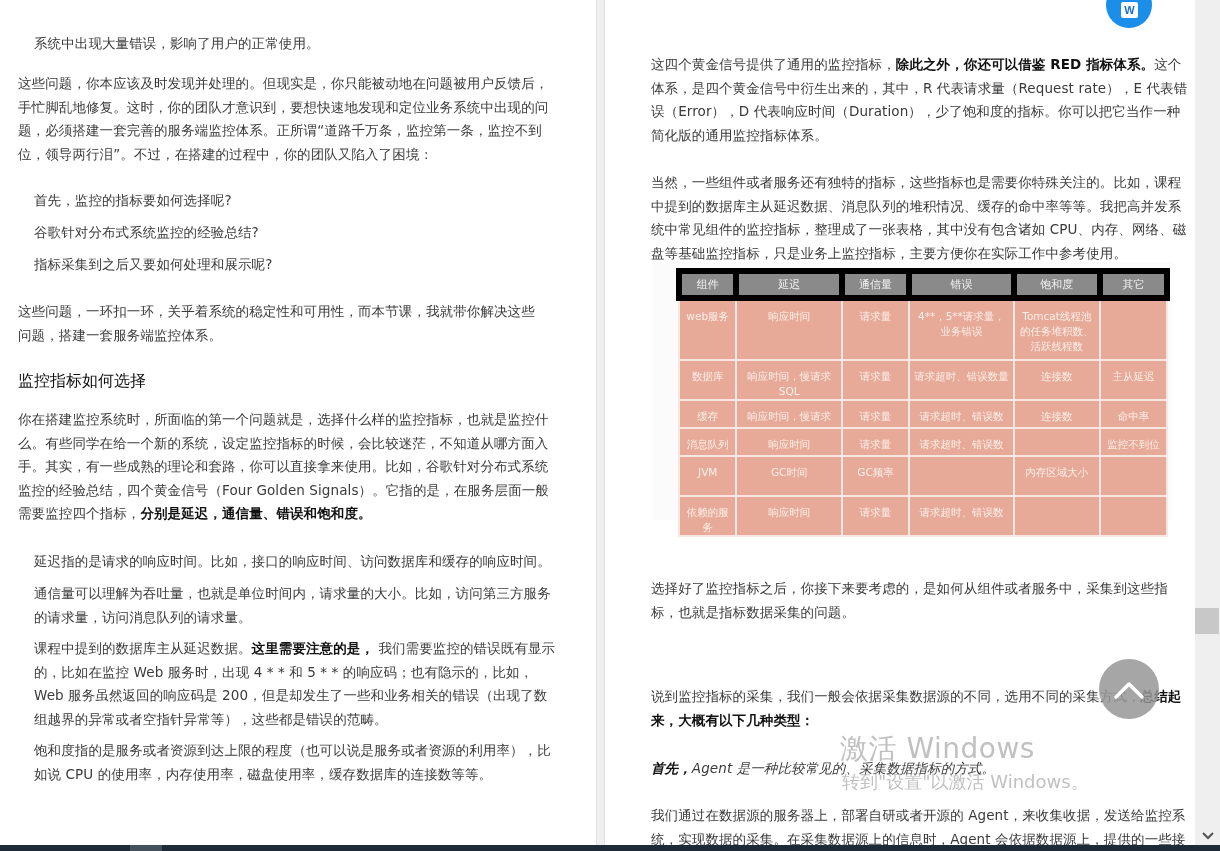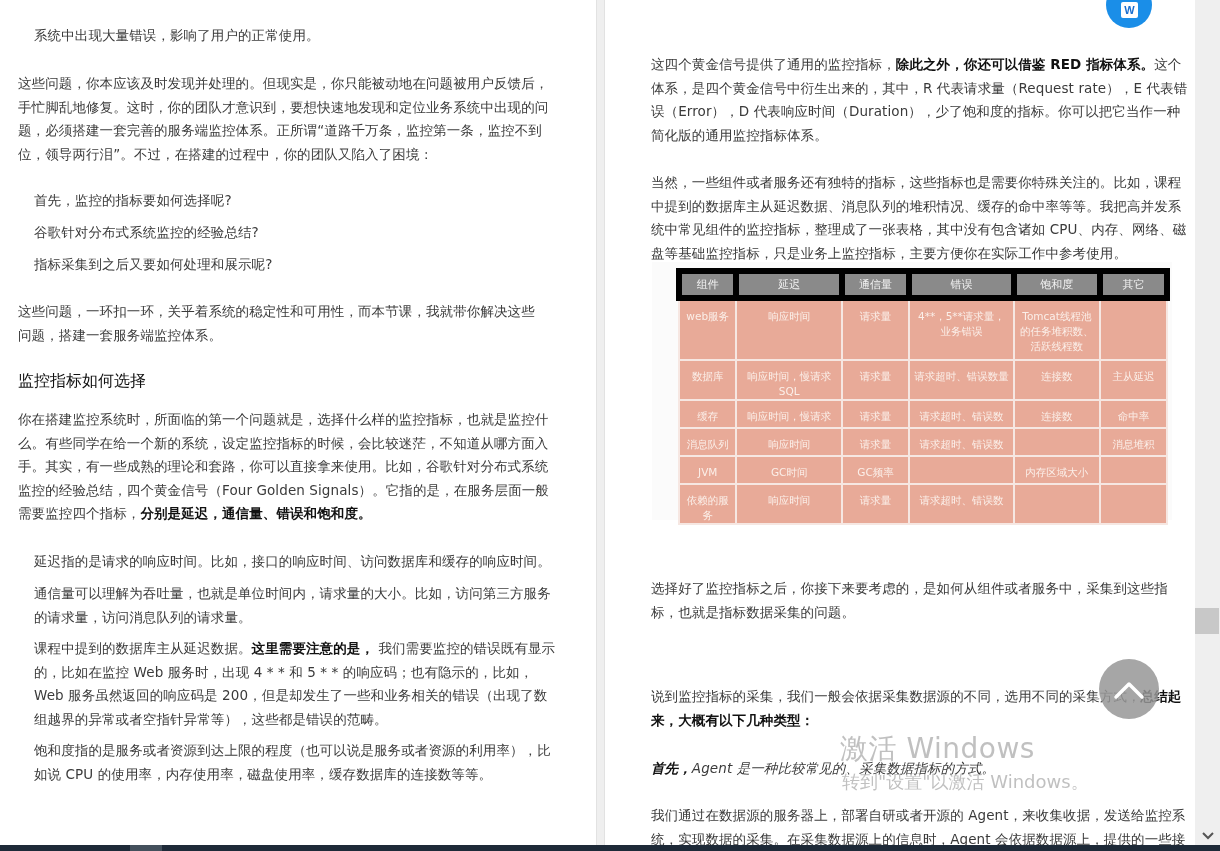--- a/index.html
+++ b/index.html
@@ -45,21 +45,21 @@
 
     
     .watermark { position: absolute; left: 840px; top: 730px; color: rgba(140,140,140,0.55); pointer-events: none; }
     .watermark .wm1 { font-size: 28px; font-family: "DejaVu Sans", sans-serif; letter-spacing: 0.5px; }
     .watermark .wm2 { font-size: 18px; margin-top: 2px; margin-left: 2px; }
   </style>
 </head>
 <body>
 
 <div class="page page-left">
-  <div class="lp p indent" style="top:25px;font-family:Liberation Mono, monospace;">系统中出现大量错误，影响了用户的正常使用。</div>
+  <div class="lp p indent" style="top:32px;">系统中出现大量错误，影响了用户的正常使用。</div>
 
   <div class="lp p" style="top:72px;">这些问题，你本应该及时发现并处理的。但现实是，你只能被动地在问题被用户反馈后，手忙脚乱地修复。这时，你的团队才意识到，要想快速地发现和定位业务系统中出现的问题，必须搭建一套完善的服务端监控体系。正所谓“道路千万条，监控第一条，监控不到位，领导两行泪”。不过，在搭建的过程中，你的团队又陷入了困境：</div>
 
   <div class="lp p indent" style="top:189px;">首先，监控的指标要如何选择呢?</div>
   <div class="lp p indent" style="top:221px;">谷歌针对分布式系统监控的经验总结?</div>
   <div class="lp p indent" style="top:253px;">指标采集到之后又要如何处理和展示呢?</div>
 
   <div class="lp p" style="top:300px; width:530px;">这些问题，一环扣一环，关乎着系统的稳定性和可用性，而本节课，我就带你解决这些问题，搭建一套服务端监控体系。</div>
 
   <div class="lp h2" style="top:371px;">监控指标如何选择</div>
@@ -115,23 +115,23 @@
           <td>请求超时、错误数</td>
           <td>连接数</td>
           <td>命中率</td>
         </tr>
         <tr style="height:28px">
           <td>消息队列</td>
           <td>响应时间</td>
           <td>请求量</td>
           <td>请求超时、错误数</td>
           <td></td>
-          <td>消息堆积</td>
+          <td>监控不到位</td>
         </tr>
-        <tr style="height:28px">
+        <tr style="height:40px">
           <td>JVM</td>
           <td>GC时间</td>
           <td>GC频率</td>
           <td></td>
           <td>内存区域大小</td>
           <td></td>
         </tr>
         <tr style="height:36px">
           <td>依赖的服务</td>
           <td>响应时间</td>

